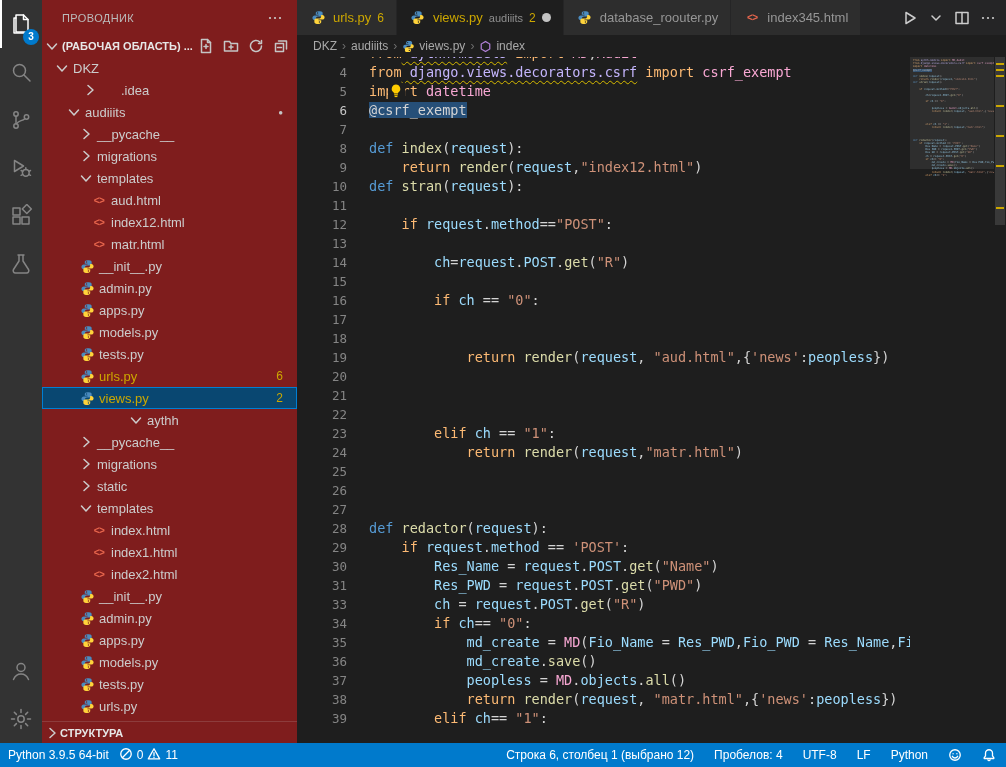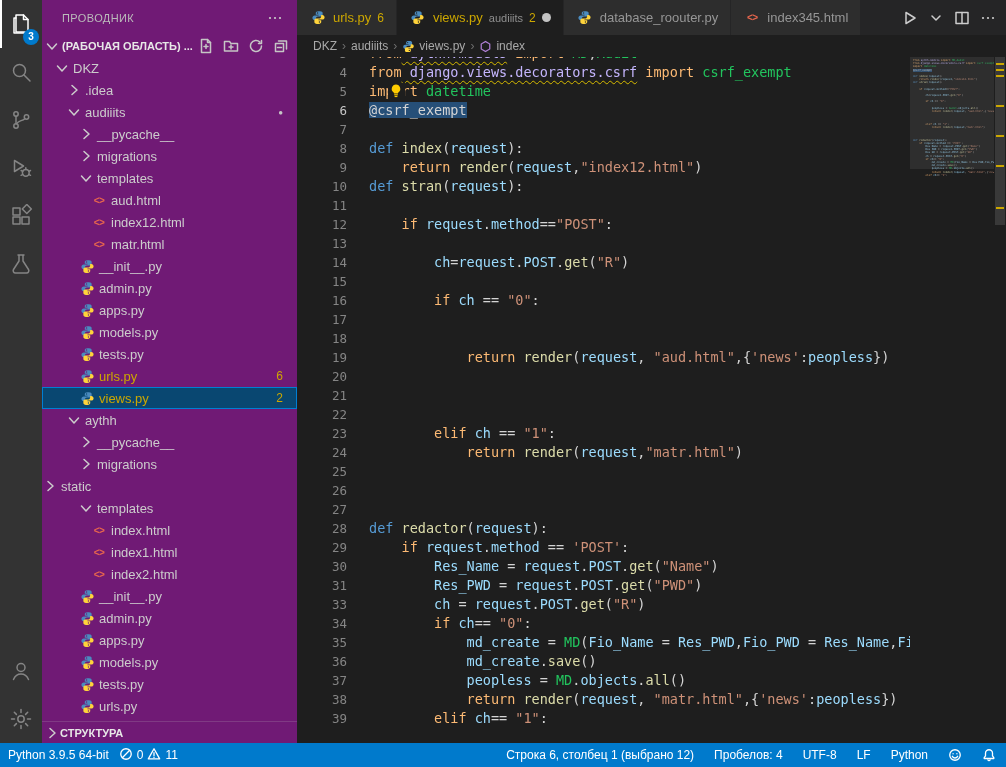--- a/index.html
+++ b/index.html
@@ -14,21 +14,21 @@
   .ab-spacer{flex:1}
   .ab-item{width:42px;height:48px;display:flex;align-items:center;justify-content:center;
     color:#858585;position:relative;cursor:pointer}
   .ab-item.active{color:#ffffff;box-shadow:inset 2px 0 0 #ffffff}
   .ab-ic{display:inline-flex}
   .ab-ic svg{width:24px;height:24px}
   .ab-badge{position:absolute;bottom:3px;right:3px;min-width:16px;height:16px;line-height:16px;
     border-radius:50%;background:#007acc;color:#fff;font-size:10px;text-align:center;font-weight:700}
 
   
-  .sidebar{width:255px;background:#701a75;color:#cccccc;display:flex;flex-direction:column;min-height:0}
+  .sidebar{width:255px;background:#7f1d1d;color:#cccccc;display:flex;flex-direction:column;min-height:0}
   .sb-title{height:35px;flex:none;display:flex;align-items:center;padding:0 14px 0 20px;
     font-size:11px;letter-spacing:.4px;color:#bbbbbb}
   .sb-more{margin-left:auto;color:#cccccc;display:inline-flex;cursor:pointer}
   .sb-more svg{width:16px;height:16px}
   .sb-section{height:22px;flex:none;display:flex;align-items:center;gap:2px;padding:0 8px 0 2px;
     font-size:11px;font-weight:700;color:#e7e7e7}
   .sb-section-label{white-space:nowrap;overflow:hidden;text-overflow:ellipsis}
   .sb-actions{margin-left:auto;display:flex;gap:9px;color:#c5c5c5}
   .sb-actions span{display:inline-flex;cursor:pointer}
   .sb-actions svg{width:16px;height:16px}
@@ -76,21 +76,21 @@
   .gut{flex:none;width:72px;padding-right:22px;text-align:right;color:#858585;font-size:12.5px}
   .gut.cur{color:#c6c6c6}
   .ctext{white-space:pre;position:relative}
   .bulb{position:absolute;left:19px;top:1px;width:17px;height:17px;background:#1e1e1e;display:inline-flex}
   .bulb svg{width:16px;height:16px}
 
   .tk-k{color:#fdba74}
   .tk-d{color:#569CD6}
   .tk-f{color:#DCDCAA}
   .tk-v{color:#9CDCFE}
-  .tk-t{color:#22c55e}
+  .tk-t{color:#f9a8d4}
   .tk-s{color:#CE9178}
   .tk-o{color:#D4D4D4}
   .tk-m{color:#c4b5fd;text-decoration:underline wavy #d7ba00;text-decoration-thickness:1px;text-underline-offset:3px}
   .tk-x{color:#D4D4D4;background:#264F78}
 
   .minimap{width:84px;flex:none;position:relative;overflow:hidden}
   #minimap-content{font-family:"DejaVu Sans Mono",monospace;font-size:2.6px;line-height:3.2px;
     white-space:pre;padding:2px 0 0 3px;opacity:.9}
   .mline{height:3.2px;overflow:hidden}
   .minimap-slider{position:absolute;left:0;top:0;width:100%;height:112px;background:rgba(121,121,121,.18)}
@@ -244,21 +244,21 @@
       </div>
       <div class="tree" id="tree">
           <div class="trow" style="padding-left: 12px;">
             <span class="chev">
               <svg viewBox="0 0 16 16">
                 <path d="M3.5 6L8 11l4.5-5"></path>
               </svg>
             </span>
             <span class="tlabel">DKZ</span>
           </div>
-          <div class="trow" style="padding-left: 24px;">
+          <div class="trow" style="padding-left: 40px; gap: 20px;">
             <span class="chev">
               <svg viewBox="0 0 16 16">
                 <path d="M6 3.5L11 8l-5 4.5"></path>
               </svg>
             </span>
             <span class="tlabel">.idea</span>
           </div>
           <div class="trow" style="padding-left: 24px;">
             <span class="chev">
               <svg viewBox="0 0 16 16">
@@ -368,21 +368,21 @@
           <div class="trow sel warn" style="padding-left: 36px;">
             <span class="fic">
               <svg viewBox="0 0 16 16">
                 <path fill="#4B8BBE" stroke="none" d="M7.9 1.2c-1.8 0-2.8.8-2.8 2v1.9h3v.7H3.9c-1.3 0-2.4 1-2.4 2.5s1.1 2.5 2.4 2.5h1.3V9.2c0-1.2 1-2.2 2.2-2.2h3.1c1 0 1.9-.9 1.9-1.9V3.2c0-1.2-1-2-2.8-2h-1.7zM7 2.4a.75.75 0 110 1.5.75.75 0 010-1.5z"></path>
                 <path fill="#FFD43B" stroke="none" d="M8.1 14.8c1.8 0 2.8-.8 2.8-2v-1.9h-3v-.7h4.2c1.3 0 2.4-1 2.4-2.5s-1.1-2.5-2.4-2.5h-1.3v1.6c0 1.2-1 2.2-2.2 2.2H5.5c-1 0-1.9.9-1.9 1.9v1.9c0 1.2 1 2 2.8 2h1.7zm.9-1.2a.75.75 0 110-1.5.75.75 0 010 1.5z"></path>
               </svg>
             </span>
             <span class="tlabel">views.py</span>
             <span class="tbadge">2</span>
           </div>
-          <div class="trow" style="padding-left: 24px;">
+          <div class="trow" style="padding-left: 40px; margin-left: 46px;">
             <span class="chev">
               <svg viewBox="0 0 16 16">
                 <path d="M3.5 6L8 11l4.5-5"></path>
               </svg>
             </span>
             <span class="tlabel">aythh</span>
           </div>
           <div class="trow" style="padding-left: 36px;">
             <span class="chev">
               <svg viewBox="0 0 16 16">
@@ -392,21 +392,21 @@
             <span class="tlabel">__pycache__</span>
           </div>
           <div class="trow" style="padding-left: 36px;">
             <span class="chev">
               <svg viewBox="0 0 16 16">
                 <path d="M6 3.5L11 8l-5 4.5"></path>
               </svg>
             </span>
             <span class="tlabel">migrations</span>
           </div>
-          <div class="trow" style="">
+          <div class="trow" style="padding-left: 36px;">
             <span class="chev">
               <svg viewBox="0 0 16 16">
                 <path d="M6 3.5L11 8l-5 4.5"></path>
               </svg>
             </span>
             <span class="tlabel">static</span>
           </div>
           <div class="trow" style="padding-left: 36px;">
             <span class="chev">
               <svg viewBox="0 0 16 16">

